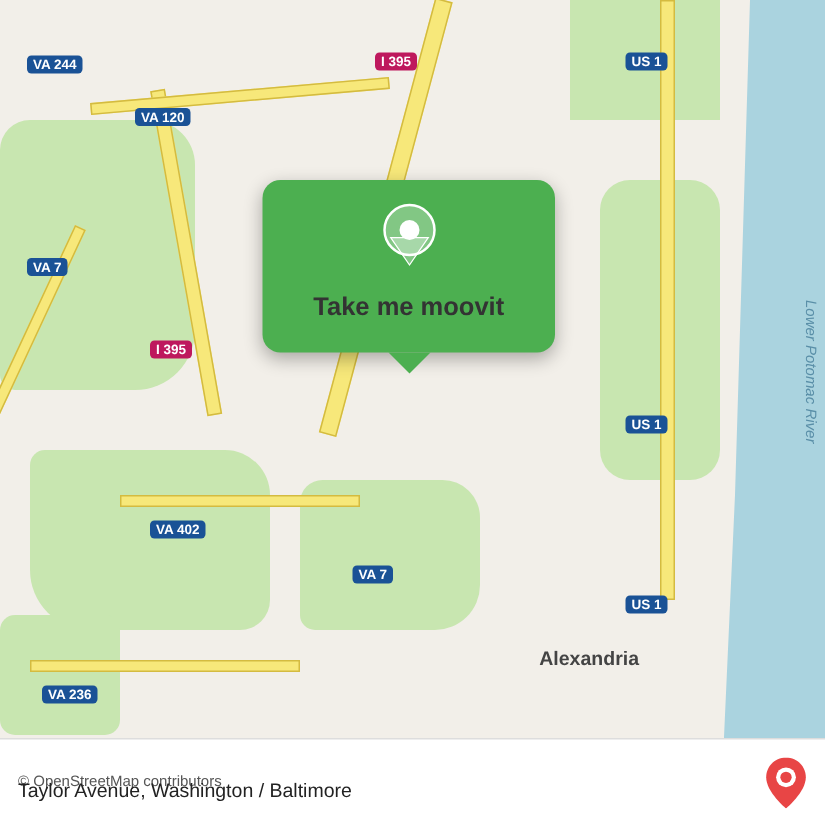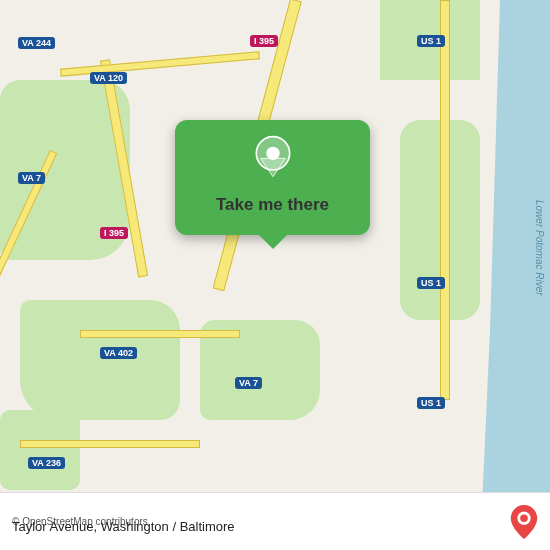--- a/index.html
+++ b/index.html
@@ -349,30 +349,31 @@
   <div class="highway-shield shield-blue" style="top:55px; left:90px;">VA 120</div>
   <div class="highway-shield shield-green" style="top:18px; left:250px;">I 395</div>
   <div class="highway-shield shield-blue" style="top:18px; right:105px;">US 1</div>
   <div class="highway-shield shield-blue" style="top:155px; left:18px;">VA 7</div>
   <div class="highway-shield shield-green" style="top:210px; left:100px;">I 395</div>
   <div class="highway-shield shield-blue" style="top:330px; left:100px;">VA 402</div>
   <div class="highway-shield shield-blue" style="top:260px; right:105px;">US 1</div>
   <div class="highway-shield shield-blue" style="top:360px; left:235px;">VA 7</div>
   <div class="highway-shield shield-blue" style="top:440px; left:28px;">VA 236</div>
   <div class="highway-shield shield-blue" style="top:380px; right:105px;">US 1</div>
+  <div class="road-label" style="top:430px; right:120px; background:none; border:none; font-size:13px; color:#444; font-weight:bold;">Alexandria</div>
 
   <div class="popup-card">
 
     <svg class="location-pin-icon" viewBox="0 0 50 60" xmlns="http://www.w3.org/2000/svg">
       <circle cx="25" cy="22" r="20" fill="rgba(255,255,255,0.3)" stroke="white" stroke-width="2"></circle>
       <circle cx="25" cy="22" r="8" fill="white"></circle>
       <polygon points="25,50 10,28 40,28" fill="rgba(255,255,255,0.3)" stroke="white" stroke-width="1"></polygon>
     </svg>
 
-    <button class="take-me-there-btn">Take me there</button>
+    <button class="take-me-there-btn">Take me moovit</button>
   </div>
 
   <div class="bottom-bar">
     <div style="display:flex; flex-direction:column; justify-content:center; flex:1;">
       <span class="osm-credit">© OpenStreetMap contributors</span>
       <span class="location-name">Taylor Avenue, Washington / Baltimore</span>
     </div>
     <div class="moovit-logo">
       <svg class="moovit-pin" viewBox="0 0 28 36" xmlns="http://www.w3.org/2000/svg">
         <path d="M14 0 C6.27 0 0 6.27 0 14 C0 24.5 14 36 14 36 C14 36 28 24.5 28 14 C28 6.27 21.73 0 14 0 Z" fill="#e84545"></path>

